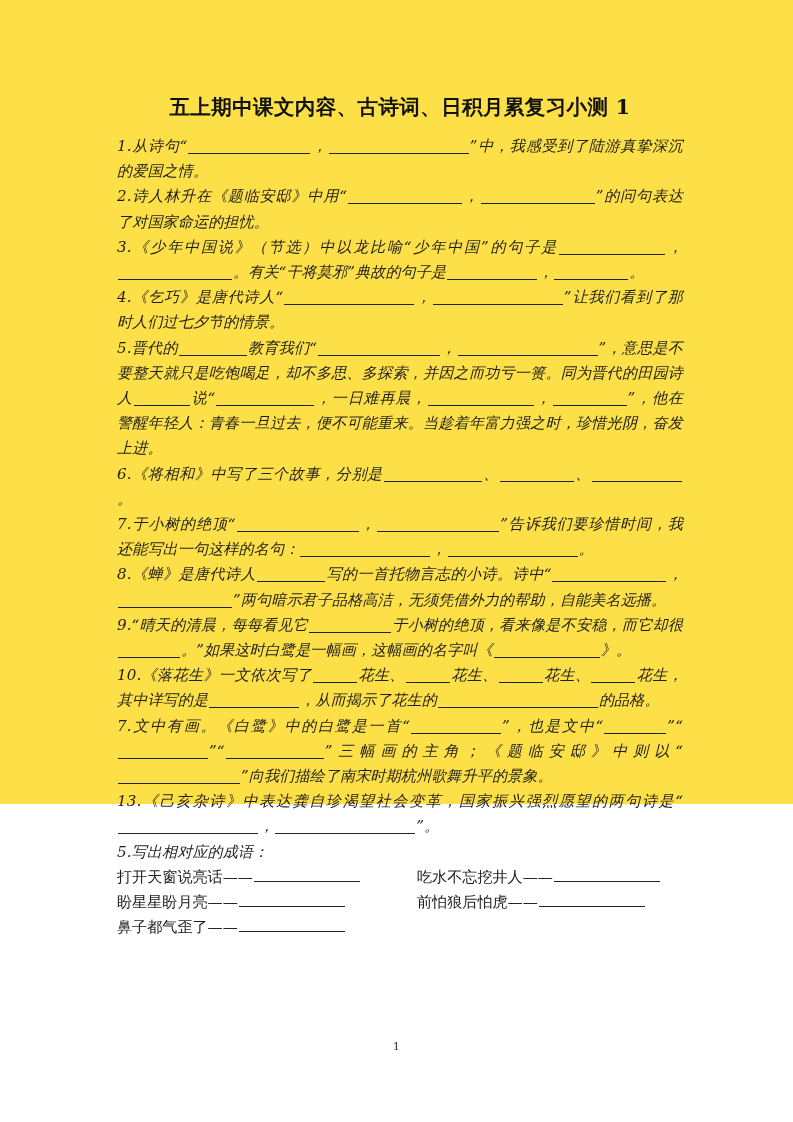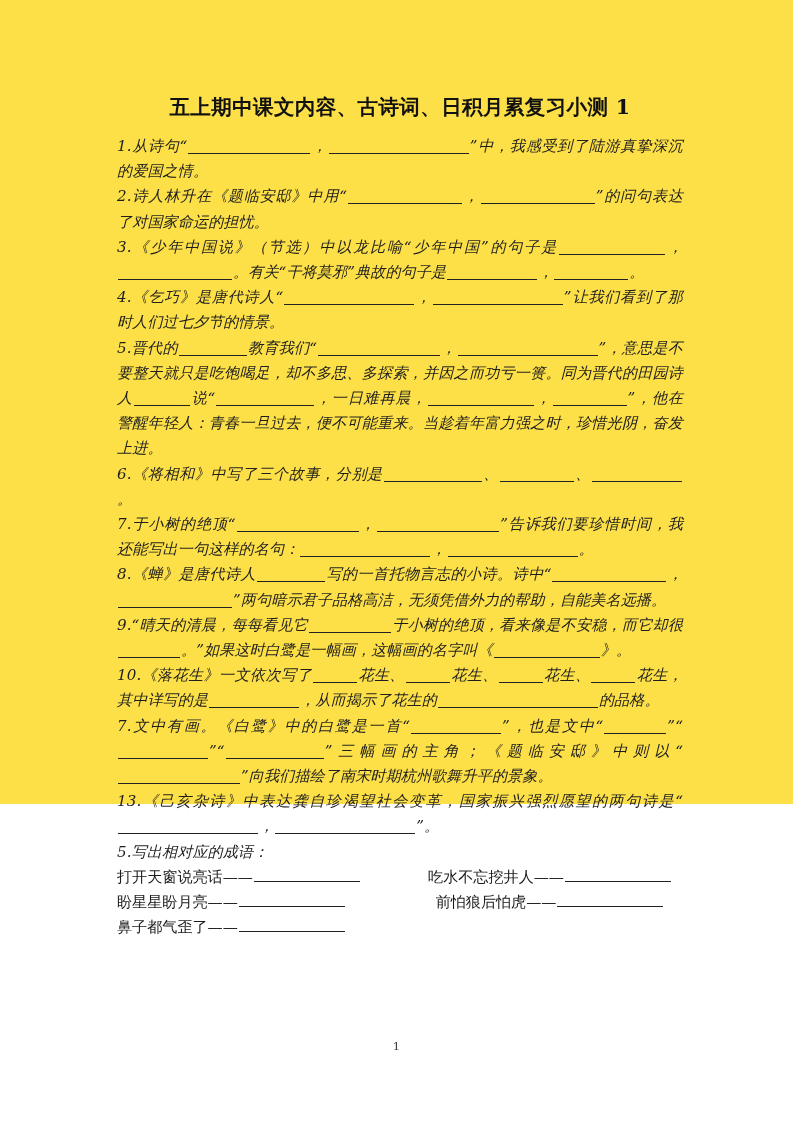--- a/index.html
+++ b/index.html
@@ -91,21 +91,21 @@
   .idiom-row {
     display: flex;
     align-items: baseline;
   }
   .idiom-cell {
     display: flex;
     align-items: baseline;
     white-space: nowrap;
   }
   .idiom-cell.left  { width: 300px; }
-  .idiom-cell.right { width: 266px; justify-content: center; }
+  .idiom-cell.right { width: 266px; }
   .idiom-cell .blank { margin-left: 1px; }
 
   
   .page-number {
     position: absolute;
     left: 0;
     right: 0;
     top: 1039px;
     text-align: center;
     font-size: 11.5px;

